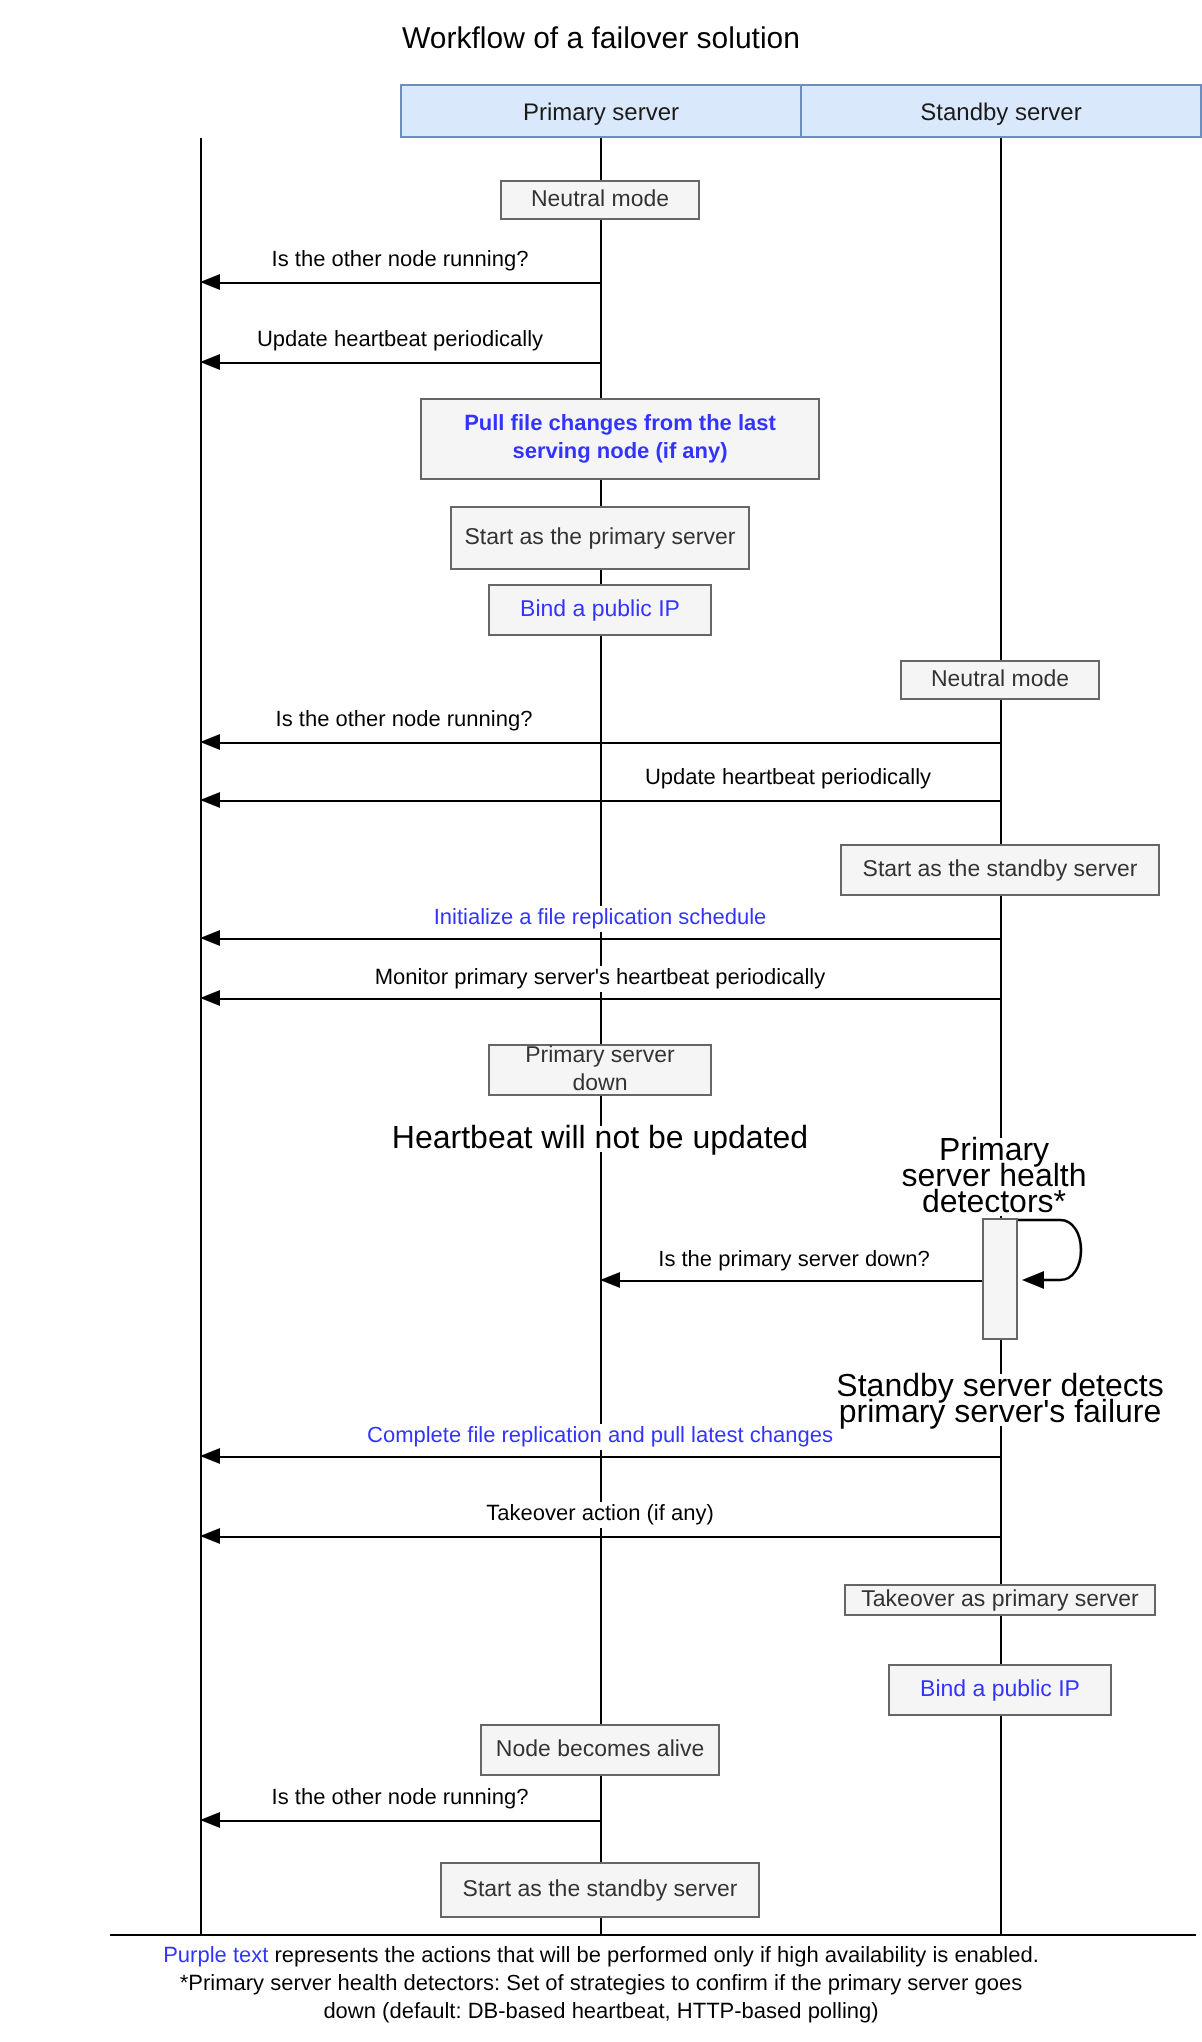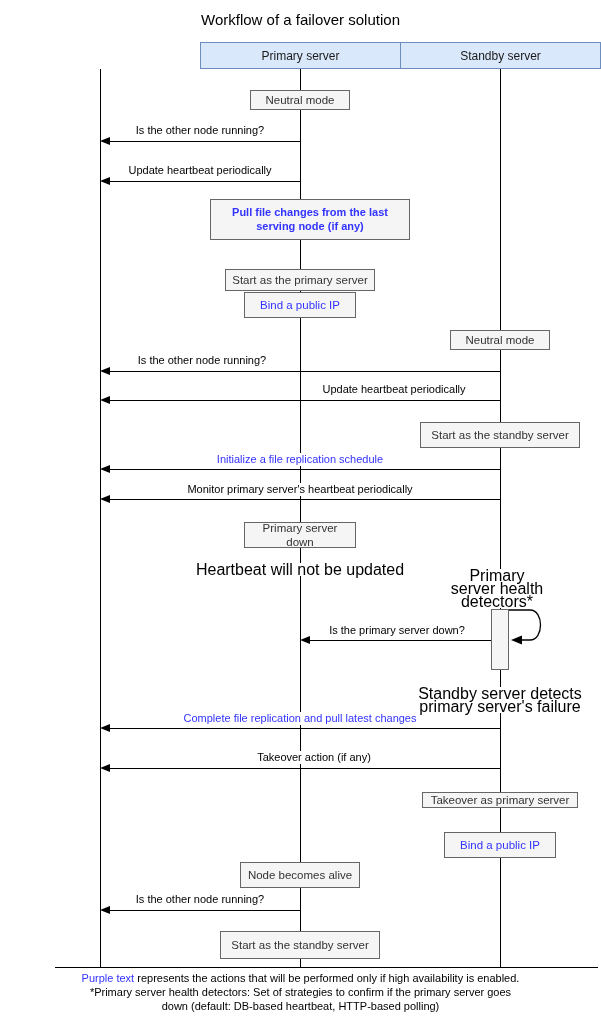--- a/index.html
+++ b/index.html
@@ -63,21 +63,21 @@
   <div class="hlabel" style="left:200px;top:164px;">Update heartbeat periodically</div>
 
   <div class="box" style="left:250px;top:90px;width:100px;height:20px;">
     <span>Neutral mode</span>
   </div>
 
   <div class="box hl" style="left:210px;top:199px;width:200px;height:41px;font-size:11px;font-weight:bold;">
     <span>Pull file changes from the last serving node (if any)</span>
   </div>
 
-  <div class="box" style="left:225px;top:253px;width:150px;height:22px;margin-top:16px;">
+  <div class="box" style="left:225px;top:253px;width:150px;height:32px;">
     <span>Start as the primary server</span>
   </div>
 
   <div class="box hl" style="left:244px;top:292px;width:112px;height:26px;">
     <span>Bind a public IP</span>
   </div>
 
   <div class="box" style="left:450px;top:330px;width:100px;height:20px;">
     <span>Neutral mode</span>
   </div>
@@ -122,21 +122,21 @@
   <div class="hlabel" style="left:397px;top:624px;">Is the primary server down?</div>
 
   <div class="note" style="left:500px;top:687px;width:170px;">Standby server detects primary server's failure</div>
 
   <div class="msg-line" style="left:108px;top:728px;width:392px;"></div>
   <div class="arrow-left" style="left:100px;top:724px;"></div>
   <div class="hlabel hl" style="left:300px;top:712px;">Complete file replication and pull latest changes</div>
 
   <div class="msg-line" style="left:108px;top:768px;width:392px;"></div>
   <div class="arrow-left" style="left:100px;top:764px;"></div>
-  <div class="hlabel" style="left:314px;top:751px;">Takeover action (if any)</div>
+  <div class="hlabel" style="left:300px;top:751px;">Takeover action (if any)</div>
 
   <div class="box" style="left:422px;top:792px;width:156px;height:16px;">
     <span>Takeover as primary server</span>
   </div>
 
   <div class="box hl" style="left:444px;top:832px;width:112px;height:26px;">
     <span>Bind a public IP</span>
   </div>
 
   <div class="box" style="left:240px;top:862px;width:120px;height:26px;">

